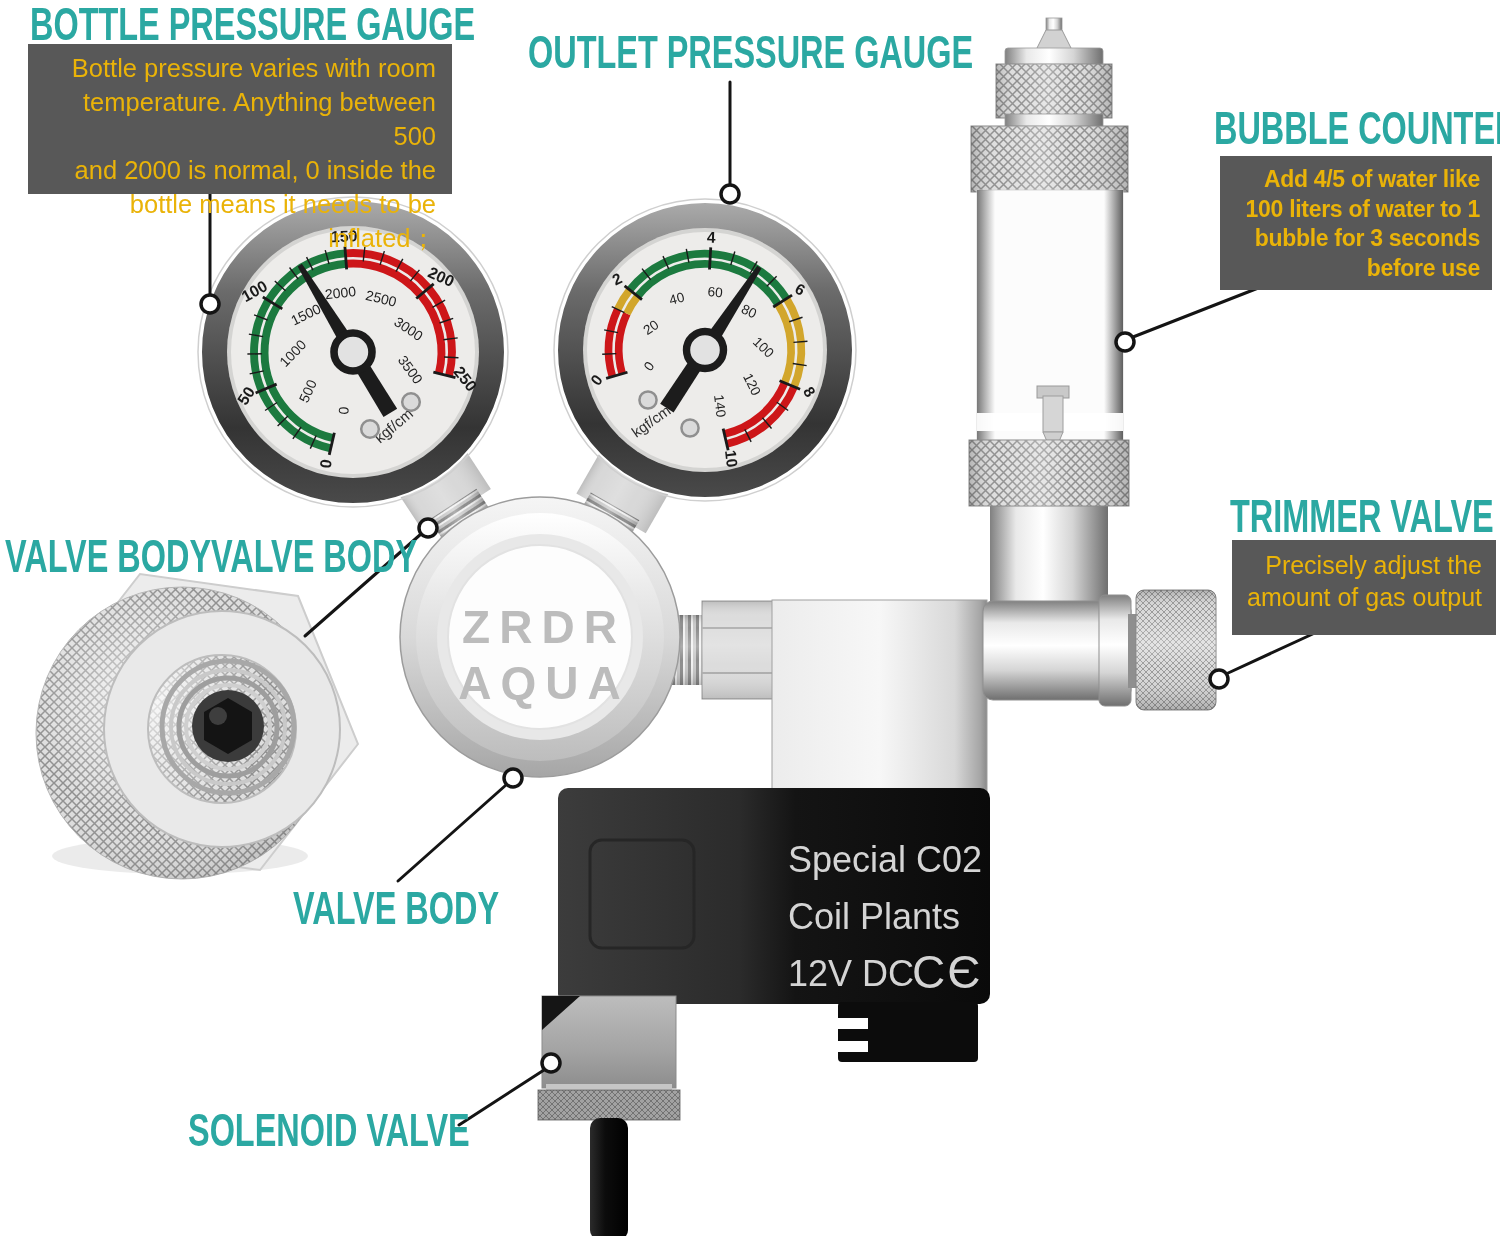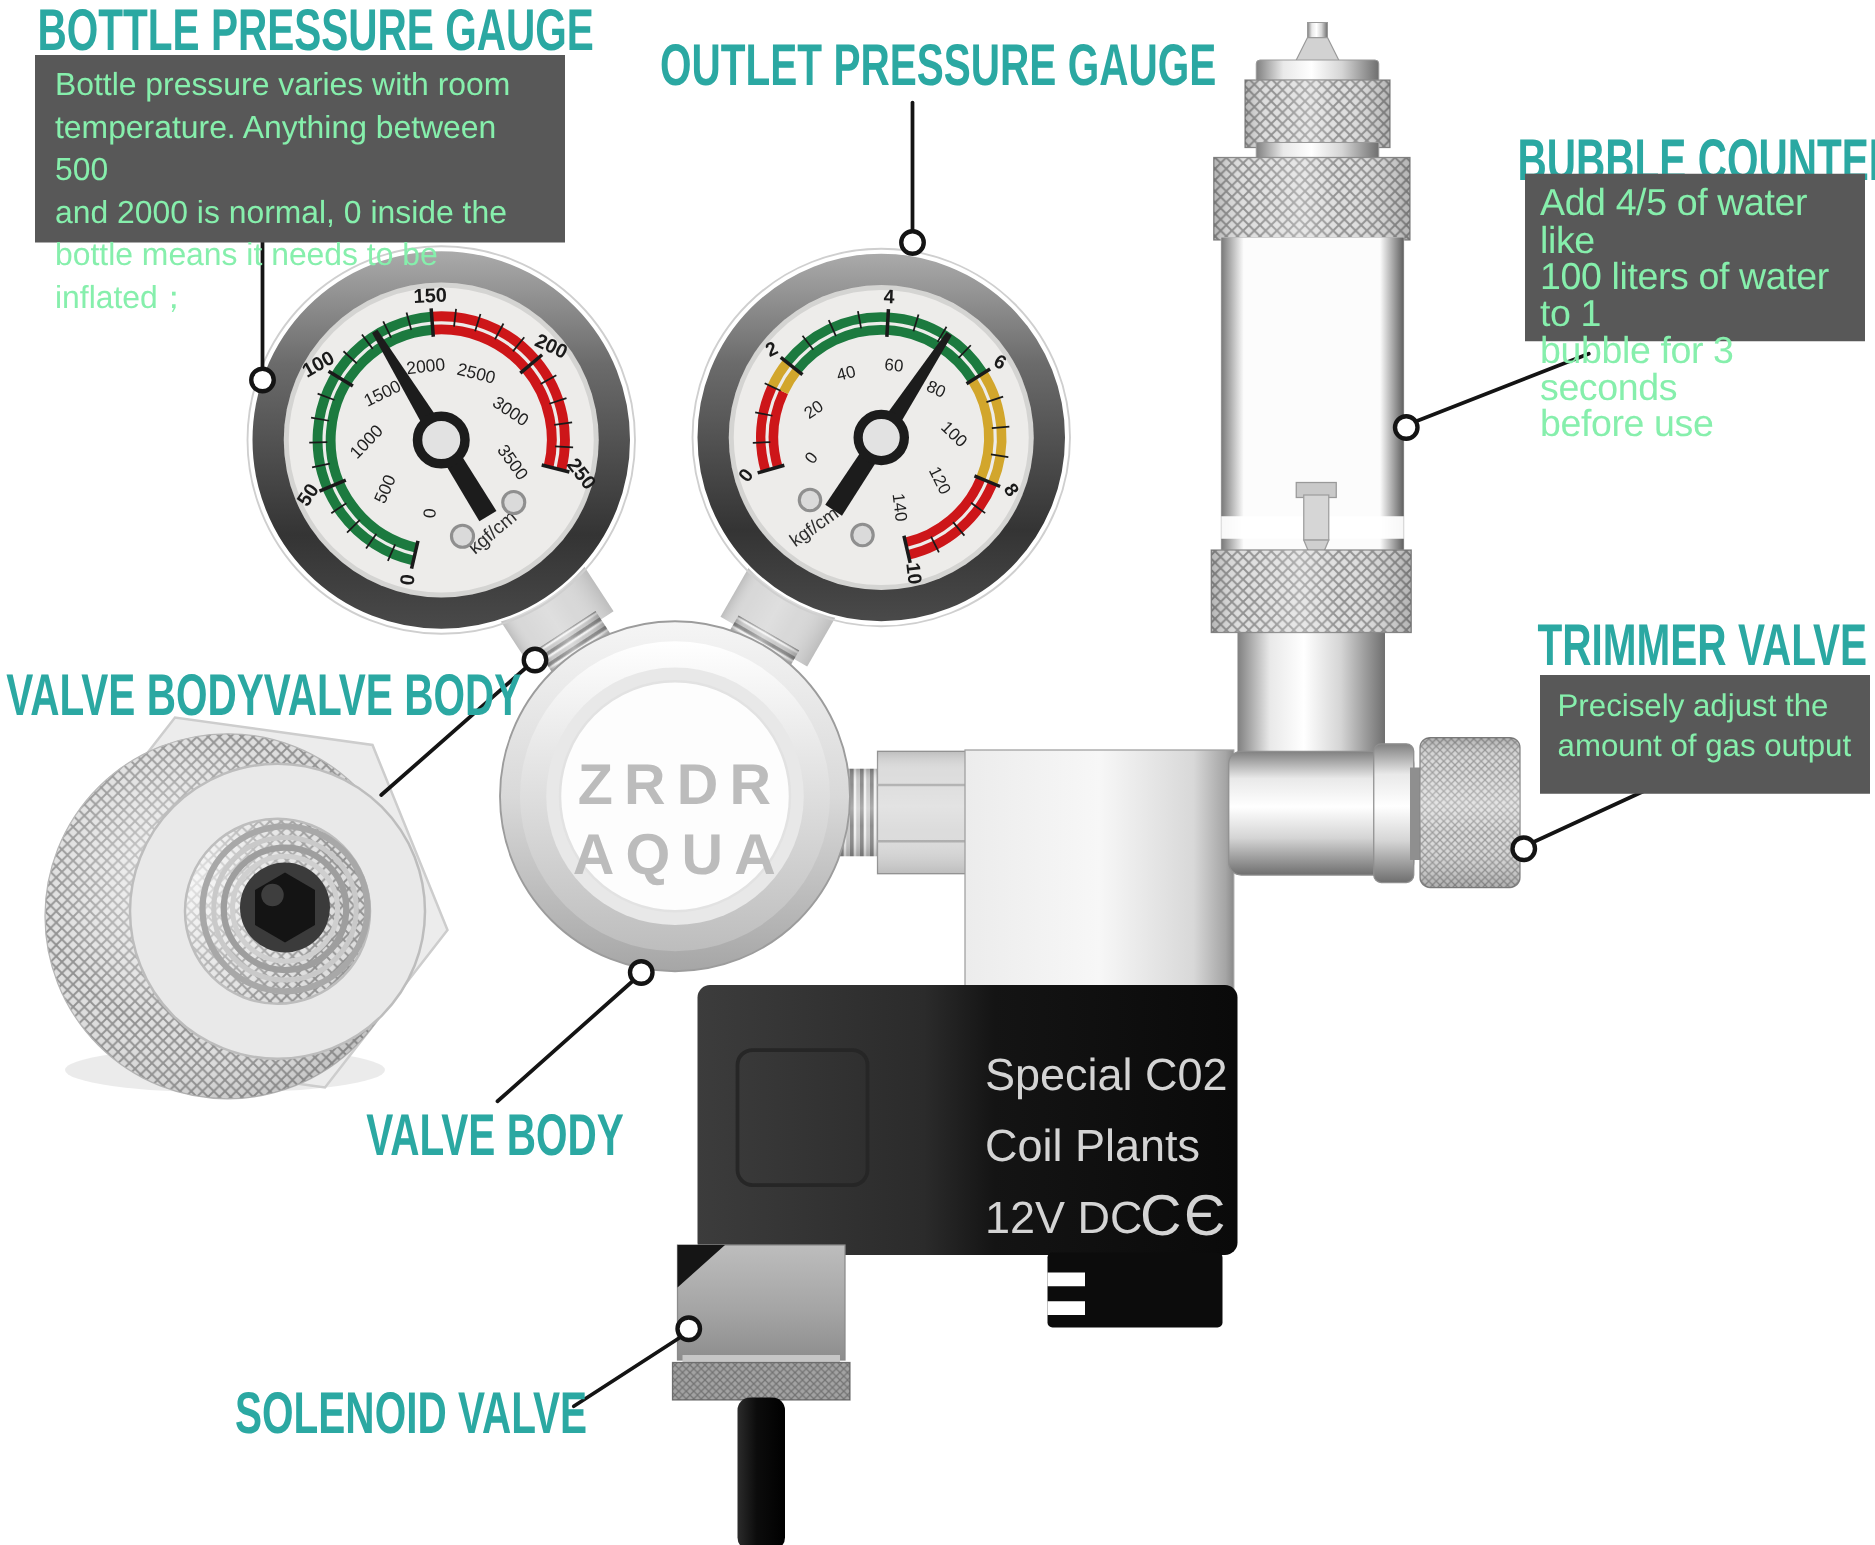--- a/index.html
+++ b/index.html
@@ -2,24 +2,24 @@
 <html style="--accent: #2BA8A2; --callout-bg: #585858;"><head>
 <meta charset="utf-8">
 <style>
   html,body{margin:0;padding:0;background:#fff;}
   .stage{position:relative;width:1500px;height:1236px;background:#fff;overflow:hidden;
          font-family:"Liberation Sans",sans-serif;}
   .stage svg.art{position:absolute;left:0;top:0;}
   .callout-title{position:absolute;color:var(--accent,#2BA8A2);font-size:47px;font-weight:700;
          line-height:1;white-space:nowrap;transform:scaleX(0.69);transform-origin:0 0;
          letter-spacing:0;}
-  .callout-box{position:absolute;background:var(--callout-bg,#585858);color:#86efac;
-         white-space:pre-line;box-sizing:border-box;}
+  .callout-box{position:absolute;background:var(--callout-bg,#585858);color:#eab308;
+         white-space:pre-line;box-sizing:border-box;text-align:right;}
   .box-bottle{left:28px;top:44px;width:424px;height:150px;font-size:25.5px;line-height:34px;padding:7px 16px;}
-  .box-bubble{left:1220px;top:139px;width:272px;height:134px;font-size:30px;line-height:29.5px;padding:9px 12px;letter-spacing:-0.3px;}
+  .box-bubble{left:1220px;top:156px;width:272px;height:134px;font-size:23px;line-height:29.5px;padding:9px 12px;letter-spacing:-0.3px;font-weight:bold;}
   .box-trimmer{left:1232px;top:540px;width:264px;height:95px;font-size:25px;line-height:32px;padding:9px 14px;}
 </style>
 </head>
 <body>
 
 <div class="stage">
 
 <svg class="art" width="1500" height="1236" viewBox="0 0 1500 1236" font-family="Liberation Sans, sans-serif">
   <defs>
     <linearGradient id="bezelG" x1="0" y1="0" x2="0" y2="1">

